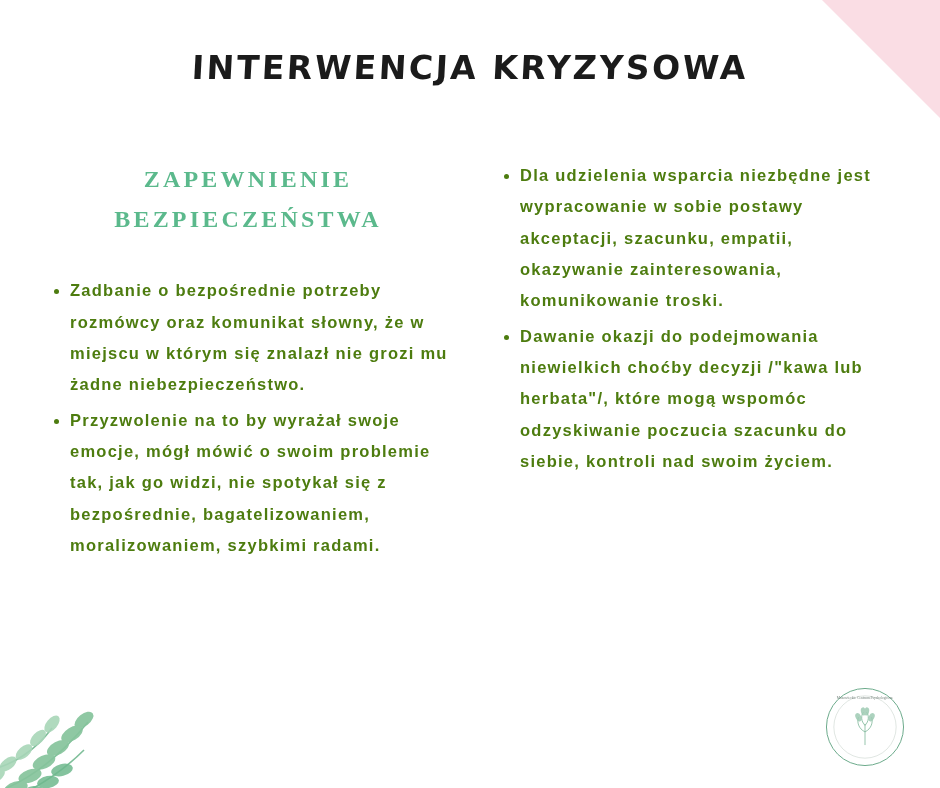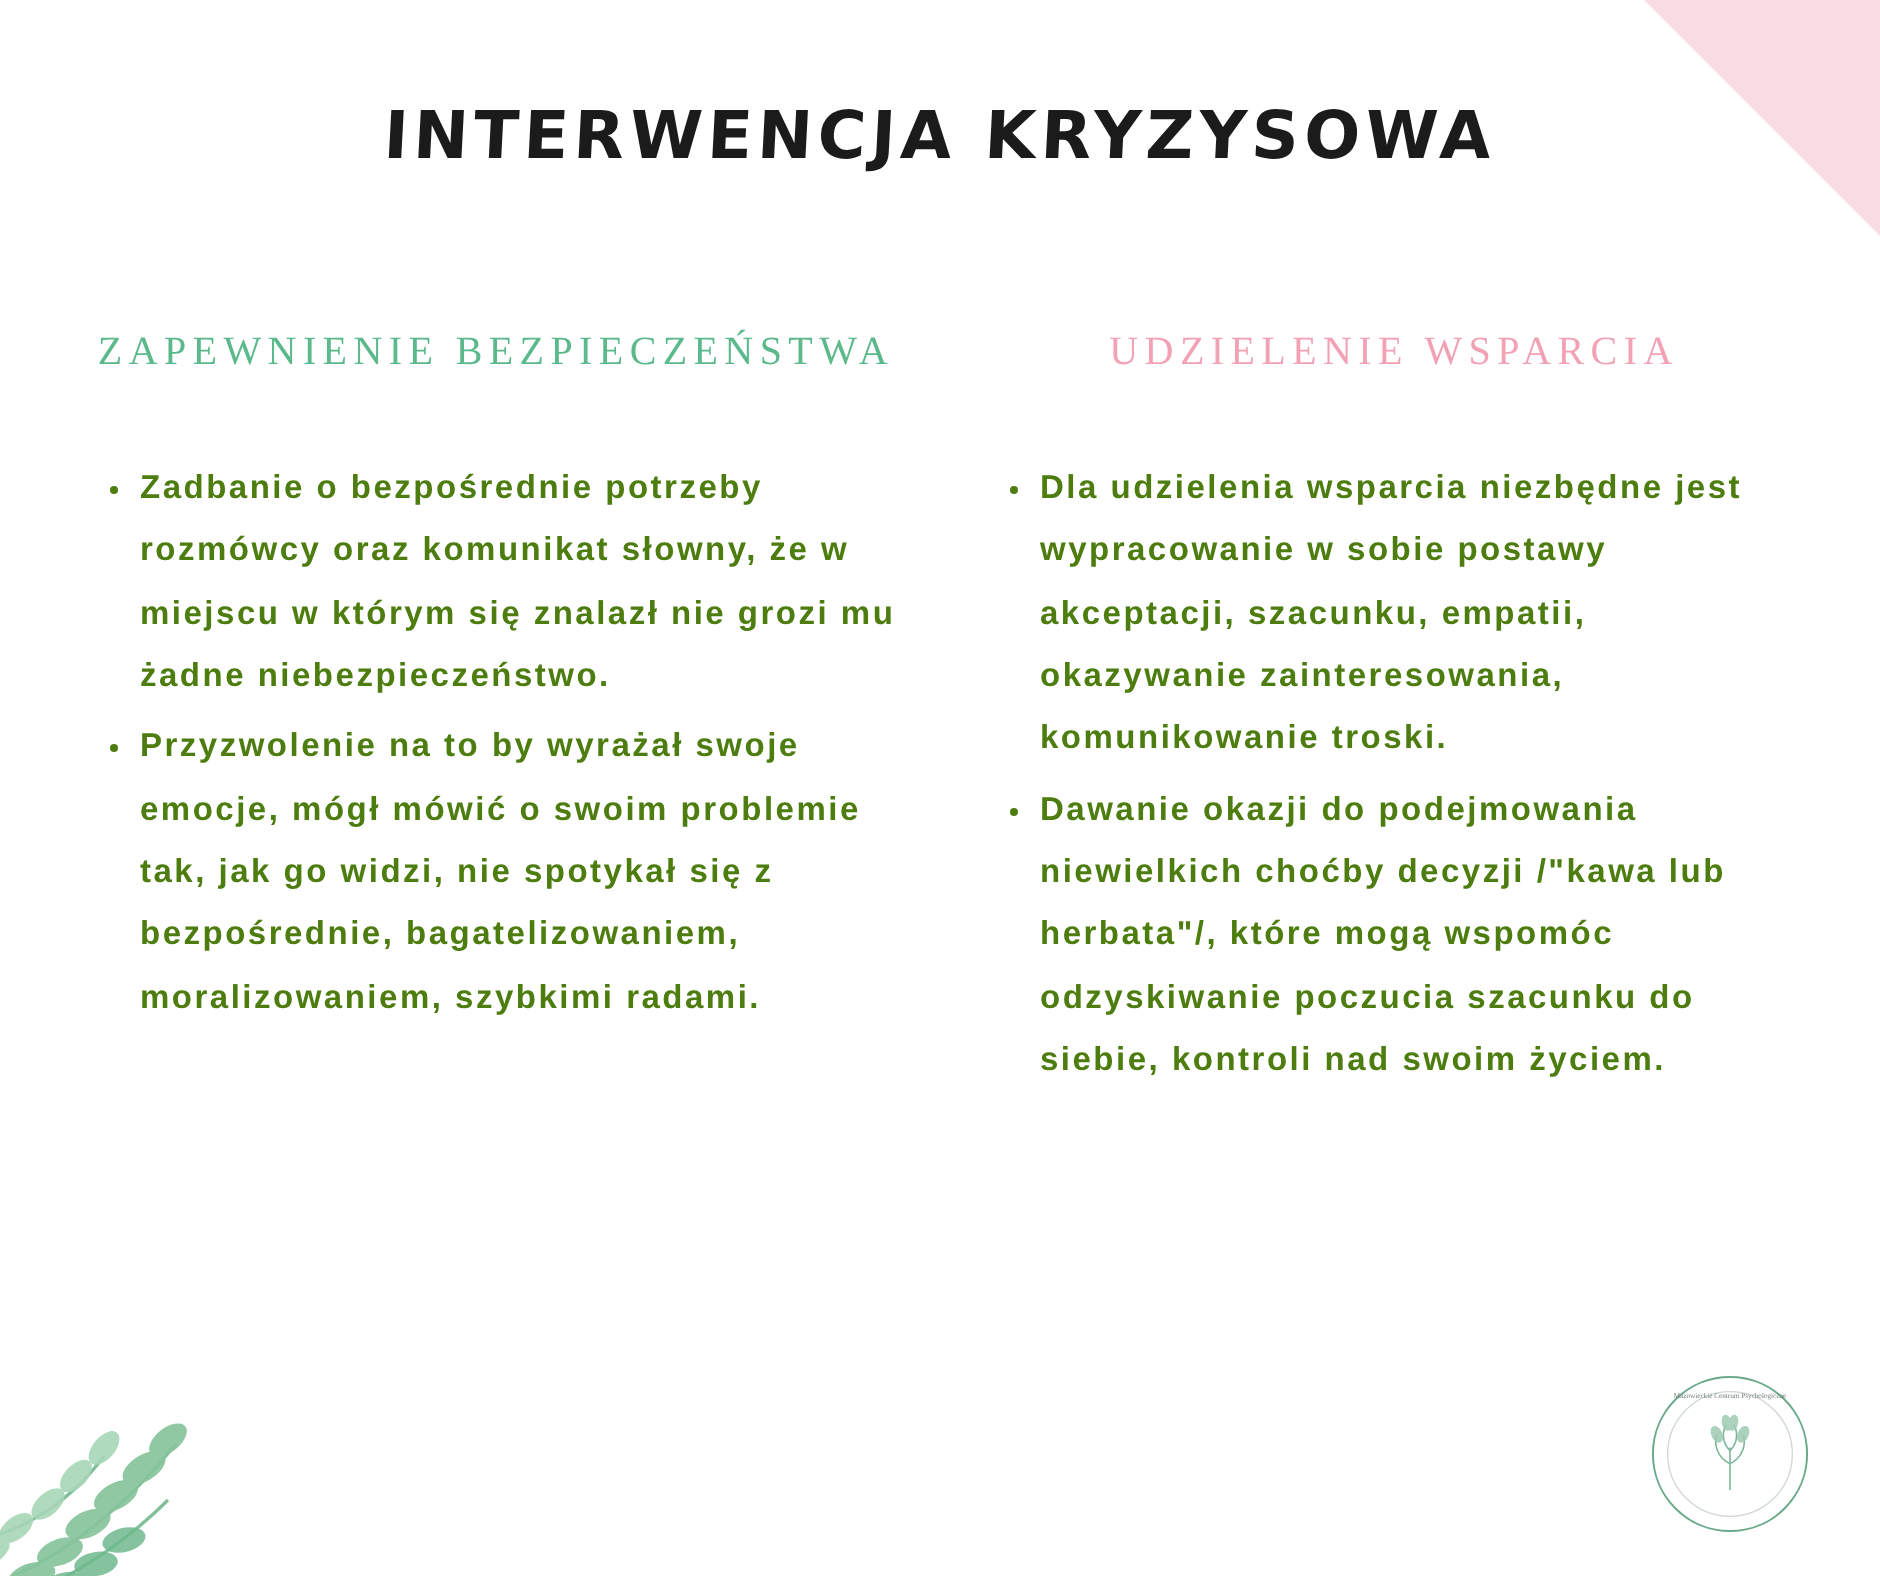--- a/index.html
+++ b/index.html
@@ -52,22 +52,22 @@
   .col {
     width: 470px;
     box-sizing: border-box;
   }
   .col-left { padding: 0 18px 0 44px; }
   .col-right { padding: 0 40px 0 24px; }
 
   .col-heading {
     text-align: center;
     font-family: "Liberation Serif", serif;
-    font-size: 20px;
-    font-weight: normal;
+    font-size: 24px;
+    font-weight: bold;
     letter-spacing: 3.2px;
     line-height: 1.65;
     margin: 0 0 36px 0;
   }
   .heading-green { color: #5bb98c; }
   .heading-pink  { color: #f2a2b4; }
 
   ul.points {
     margin: 0;
     padding-left: 26px;
@@ -114,21 +114,20 @@
 
   <div class="col col-left">
     <div class="col-heading heading-green">ZAPEWNIENIE BEZPIECZEŃSTWA</div>
     <ul class="points">
       <li>Zadbanie o bezpośrednie potrzeby rozmówcy oraz komunikat słowny, że w miejscu w którym się znalazł nie grozi mu żadne niebezpieczeństwo.</li>
       <li>Przyzwolenie na to by wyrażał swoje emocje, mógł mówić  o swoim problemie tak, jak go widzi, nie spotykał się z bezpośrednie, bagatelizowaniem, moralizowaniem, szybkimi radami.</li>
     </ul>
   </div>
 
   <div class="col col-right">
-    <div class="col-heading heading-pink">UDZIELENIE WSPARCIA</div>
     <ul class="points">
       <li>Dla udzielenia wsparcia niezbędne jest wypracowanie w sobie   postawy akceptacji, szacunku, empatii, okazywanie zainteresowania, komunikowanie troski.</li>
       <li>Dawanie okazji do podejmowania niewielkich choćby decyzji /"kawa lub herbata"/, które mogą wspomóc odzyskiwanie poczucia szacunku do siebie, kontroli nad swoim życiem.</li>
     </ul>
   </div>
 
 </div>
 
 <svg class="foliage" viewBox="0 0 190 140">
   <g stroke="#7fbf9a" stroke-width="1.6" fill="none">

